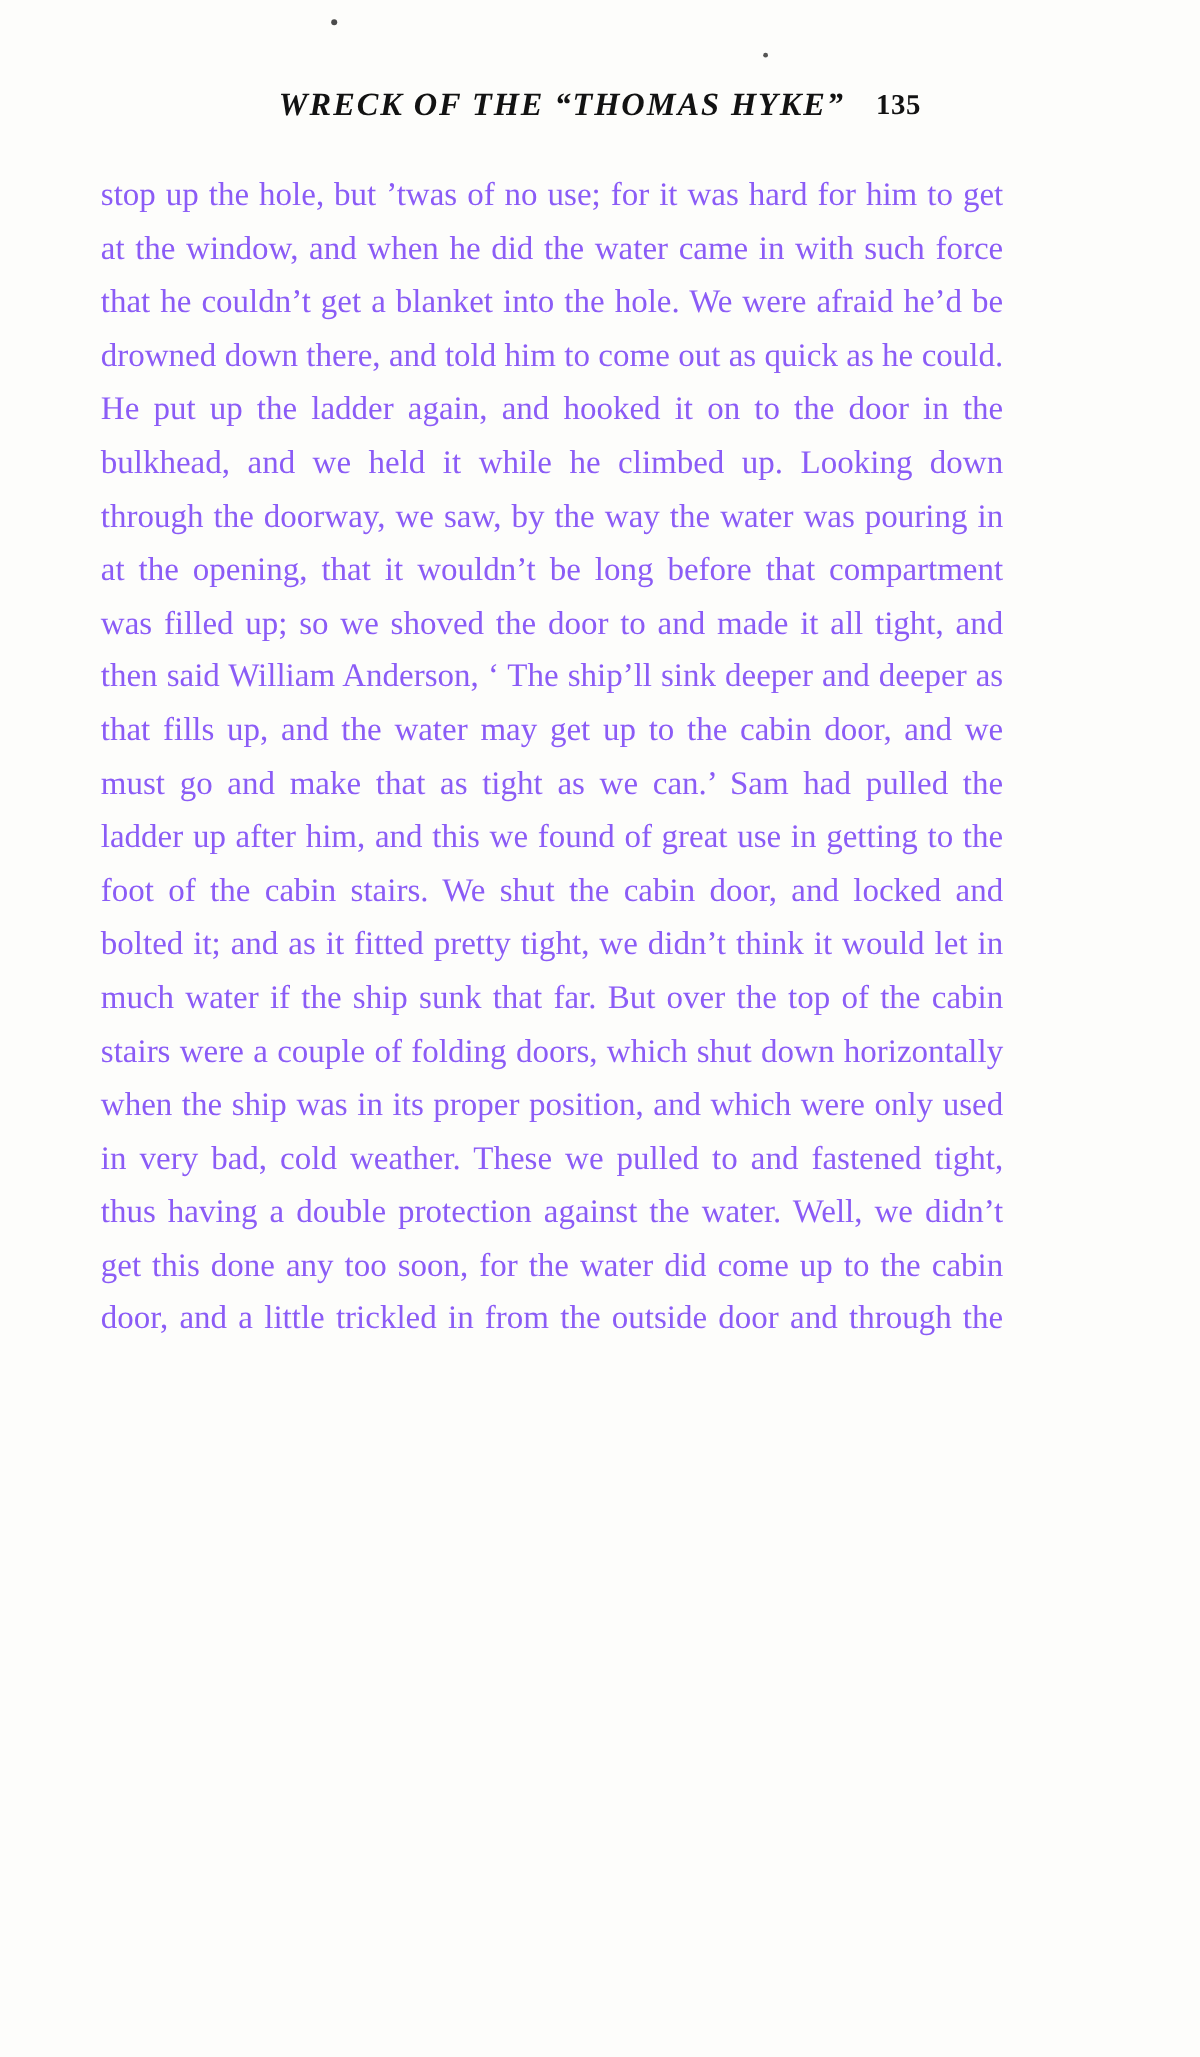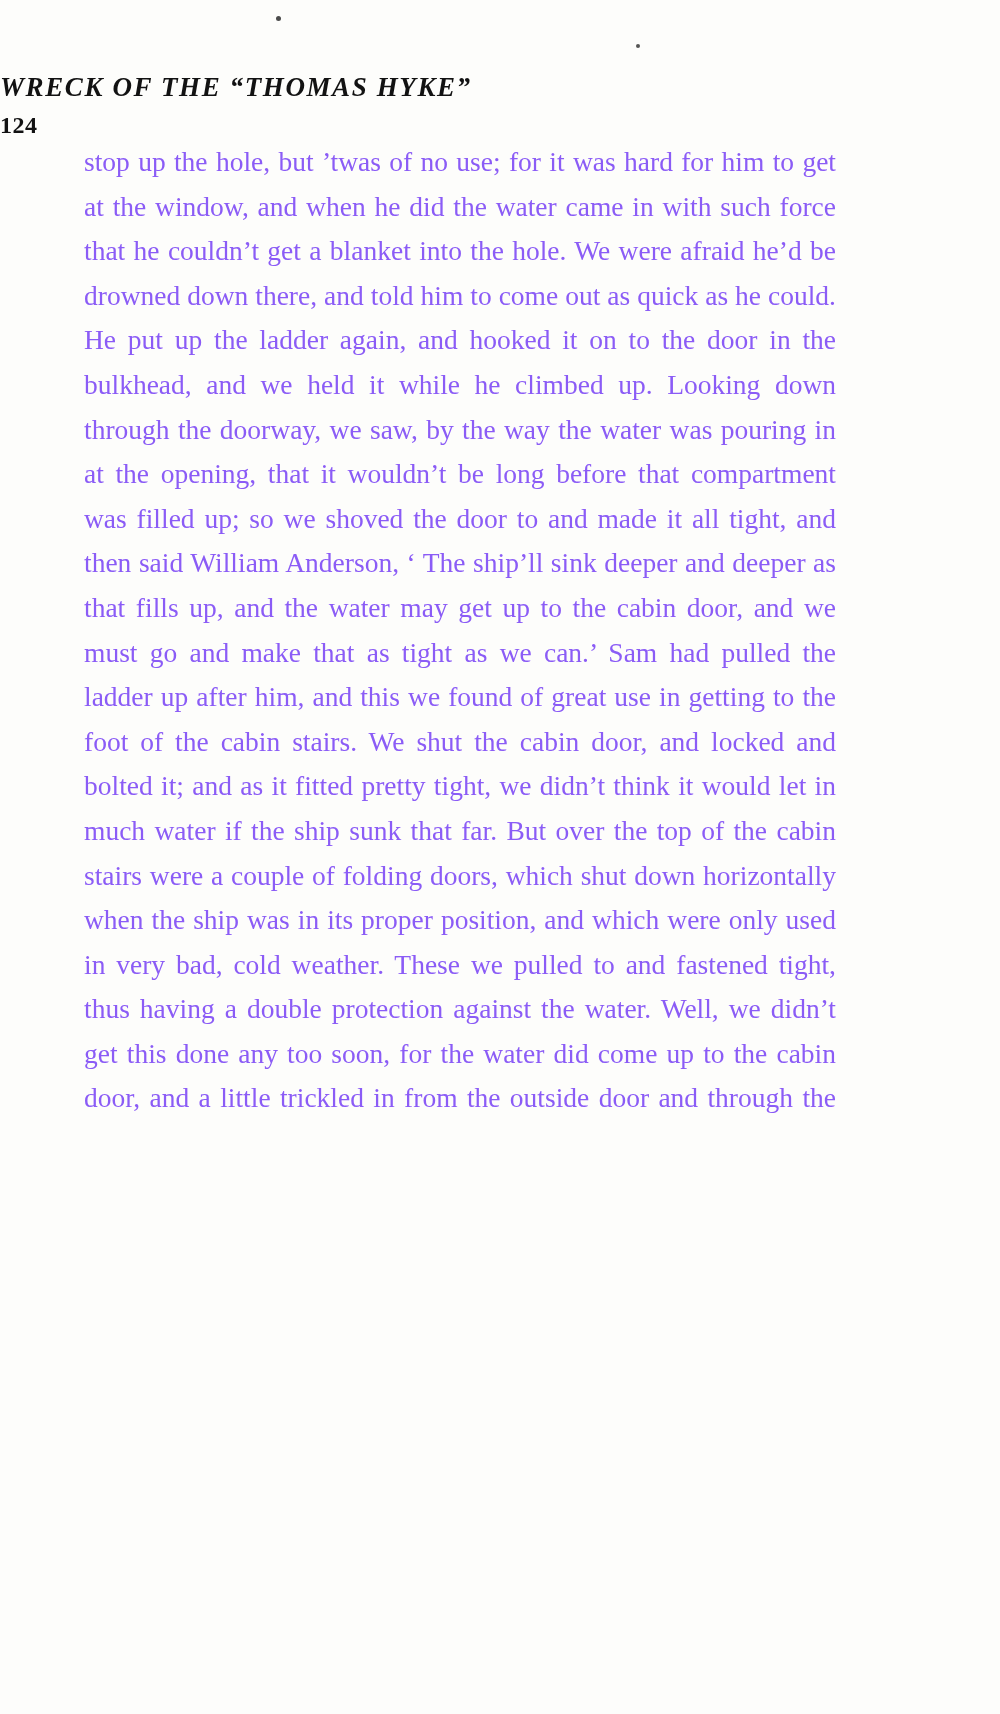--- a/index.html
+++ b/index.html
@@ -41,22 +41,21 @@
     opacity: .8;
   }
   .running-head {
     position: absolute;
     left: 0;
     right: 0;
     top: 72px;
     display: flex;
     align-items: baseline;
     justify-content: center;
-    gap: 10px;
-    flex-direction: column;
+    gap: 26px;
   }
   .running-head .title {
     font-style: italic;
     font-weight: bold;
     font-size: 27px;
     letter-spacing: 1.6px;
     color: #121212;
     white-space: nowrap;
   }
   .running-head .folio {
@@ -92,20 +91,20 @@
 </head>
 <body>
 
 <div class="page">
 
   <div class="speck-top"></div>
   <div class="speck-right"></div>
 
   <div class="running-head">
     <span class="title">WRECK OF THE “THOMAS HYKE”</span>
-    <span class="folio">124</span>
+    <span class="folio">135</span>
   </div>
 
   <div class="body-text">
     <p class="last-open">stop up the hole, but ’twas of no use; for it was hard for him to get at the window, and when he did the water came in with such force that he couldn’t get a blanket into the hole.   We were afraid he’d be drowned down there, and told him to come out as quick as he could.   He put up the ladder again, and hooked it on to the door in the bulkhead, and we held it while he climbed up. Looking down through the doorway, we saw, by the way the water was pouring in at the opening, that it wouldn’t be long before that compartment was filled up; so we shoved the door to and made it all tight, and then said William Anderson, ‘ The ship’ll sink deeper and deeper as that fills up, and the water may get up to the cabin door, and we must go and make that as tight as we can.’   Sam had pulled the ladder up after him, and this we found of great use in getting to the foot of the cabin stairs.   We shut the cabin door, and locked and bolted it; and as it fitted pretty tight, we didn’t think it would let in much water if the ship sunk that far.   But over the top of the cabin stairs were a couple of folding doors, which shut down horizontally when the ship was in its proper position, and which were only used in very bad, cold weather.   These we pulled to and fastened tight, thus having a double protection against the water. Well, we didn’t get this done any too soon, for the water did come up to the cabin door, and a little trickled in from the outside door and through the</p>
   </div>
 
 </div>
 
 </body></html>

